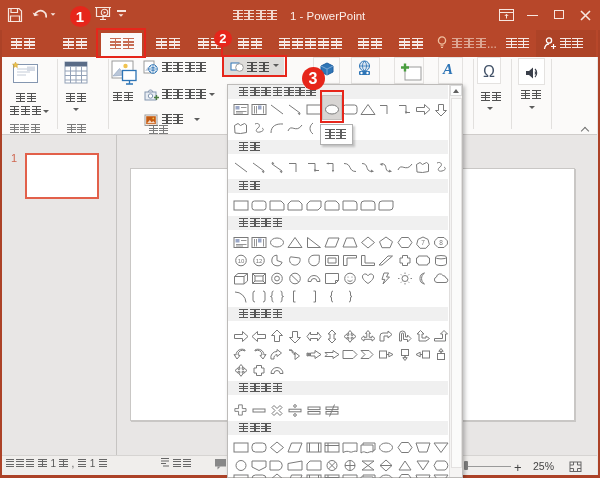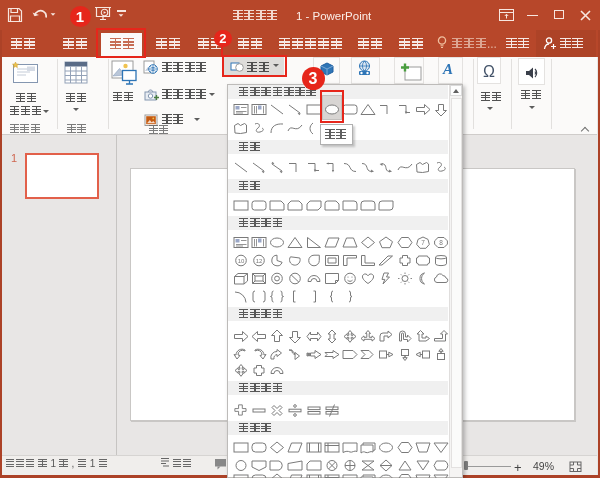--- a/index.html
+++ b/index.html
@@ -22,21 +22,21 @@
     </svg></div>
 <div class="abs dar" style="left:50px;top:13px;border-top-color:#f7e6df;transform:scale(.8)"></div>
 <div class="abs" style="left:69.5px;top:5.5px;width:21px;height:21px;border-radius:50%;background:#e6261b;color:#fff;font-size:15px;font-weight:bold;text-align:center;line-height:21px">1</div>
 <div class="abs" style="left:94px;top:6px"><svg width="18" height="15" viewBox="0 0 18 15">
       <path d="M1 1.5H17M2.5 1.5V10.5H15.5V1.5M6 13.5H12M9 10.5V13.5" stroke="#f7e6df" fill="none" stroke-width="1.2"></path>
       <circle cx="10.5" cy="6.5" r="3.2" stroke="#f7e6df" fill="none" stroke-width="1.1"></circle>
       <path d="M9.6 5.2l2.6 1.3-2.6 1.3z" fill="#f7e6df"></path>
     </svg></div>
 <div class="abs" style="left:117px;top:10px;width:9px;height:1.5px;background:#f7e6df"></div>
 <div class="abs dar" style="left:118px;top:14px;border-top-color:#f7e6df;transform:scale(.8)"></div>
-<div class="abs" style="left:232px;top:10px;color:#fbeee8;font-size:11.5px"><i class="z"></i><i class="z"></i><i class="z"></i><i class="z"></i><span style="margin-left:18px">1 - PowerPoint</span></div>
+<div class="abs" style="left:232px;top:10px;color:#fbeee8;font-size:11.5px"><i class="z"></i><i class="z"></i><i class="z"></i><i class="z"></i><span style="margin-left:12px">1 - PowerPoint</span></div>
 <div class="abs" style="left:499px;top:7px"><svg width="15" height="12" viewBox="0 0 15 12">
       <rect x="0.5" y="0.5" width="14" height="11" stroke="#f7e6df" fill="none"></rect>
       <path d="M0.5 3.5H14.5" stroke="#f7e6df"></path>
       <path d="M7.5 9.5V5.5M5.8 7L7.5 5.2 9.2 7" stroke="#f7e6df" fill="none"></path>
     </svg></div>
 <div class="abs" style="left:527px;top:14.5px;width:11px;height:1.6px;background:#f7e6df"></div>
 <div class="abs" style="left:554px;top:10px;width:10px;height:9px;border:1.5px solid #f7e6df"></div>
 <div class="abs" style="left:580px;top:6.5px"><svg width="11" height="11" viewBox="0 0 11 11">
       <path d="M1 1L10 10M10 1L1 10" stroke="#f7e6df" stroke-width="1.6"></path>
     </svg></div>
@@ -171,21 +171,21 @@
       <path d="M3 10h6" stroke="#666"></path>
     </svg></div>
 <div class="abs" style="left:172px;top:458px;color:#565656;font-size:10px"><i class="z"></i><i class="z"></i></div>
 <div class="abs" style="left:214px;top:455.5px"><svg width="13" height="12" viewBox="0 0 13 12">
       <rect x="1" y="1" width="11" height="7.5" fill="#888"></rect>
       <path d="M3.5 8.5v3l3-3z" fill="#888"></path>
     </svg></div>
 <div class="abs" style="left:464px;top:461px;width:3.5px;height:9px;background:#808080;border-radius:1px"></div>
 <div class="abs" style="left:468px;top:465.5px;width:43px;height:1px;background:#9a9a9a"></div>
 <div class="abs" style="left:514px;top:460px;color:#444;font-size:13px">+</div>
-<div class="abs" style="left:533px;top:460px;color:#444;font-size:10.5px">49%</div>
+<div class="abs" style="left:533px;top:460px;color:#444;font-size:10.5px">25%</div>
 <div class="abs" style="left:569px;top:458.5px"><svg width="13" height="12" viewBox="0 0 13 12">
       <rect x="1" y="1" width="11" height="9.5" stroke="#666" fill="none"></rect>
       <path d="M1 4h3.5V1M12 4H8.5V1M1 7.5h3.5V11M12 7.5H8.5V11" stroke="#666" fill="none"></path>
     </svg></div>
 <div class="abs" style="left:0;top:30px;width:1.5px;height:448px;background:#ac4227"></div>
 <div class="abs" style="left:597.5px;top:30px;width:2.5px;height:448px;background:#ac4227"></div>
 <div class="abs" style="left:0;top:475px;width:600px;height:3px;background:#ac4227"></div>
 <div class="abs" style="left:227px;top:84px;width:236px;height:394px;background:#fff;border:1px solid #bdbbb9;box-shadow:2px 2px 4px rgba(0,0,0,.25)"></div>
 <div class="hdr" style="top:85px"><i class="z"></i><i class="z"></i><i class="z"></i><i class="z"></i><i class="z"></i><i class="z"></i><i class="z"></i></div>
 <div class="hdr" style="top:140px"><i class="z"></i><i class="z"></i></div>

